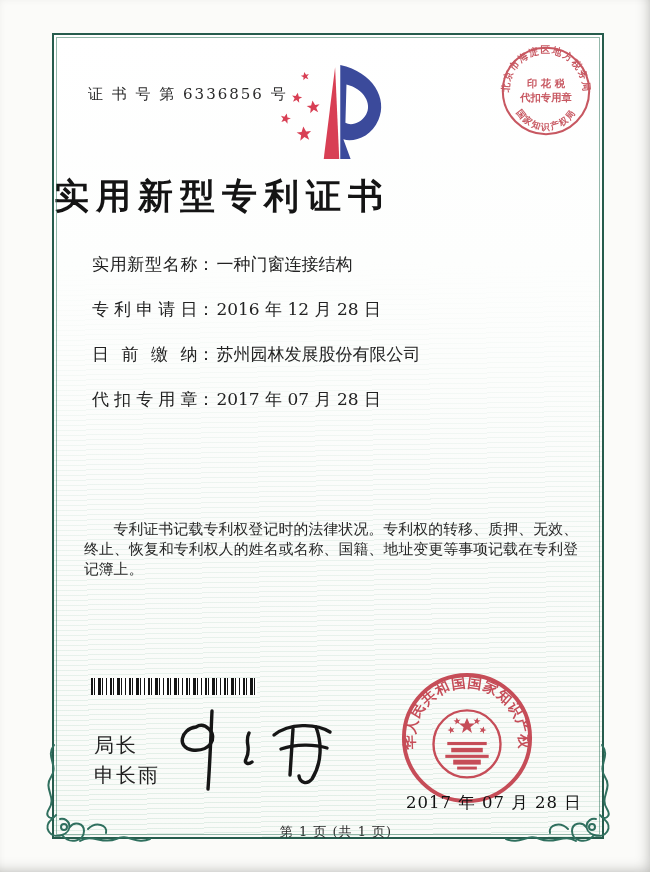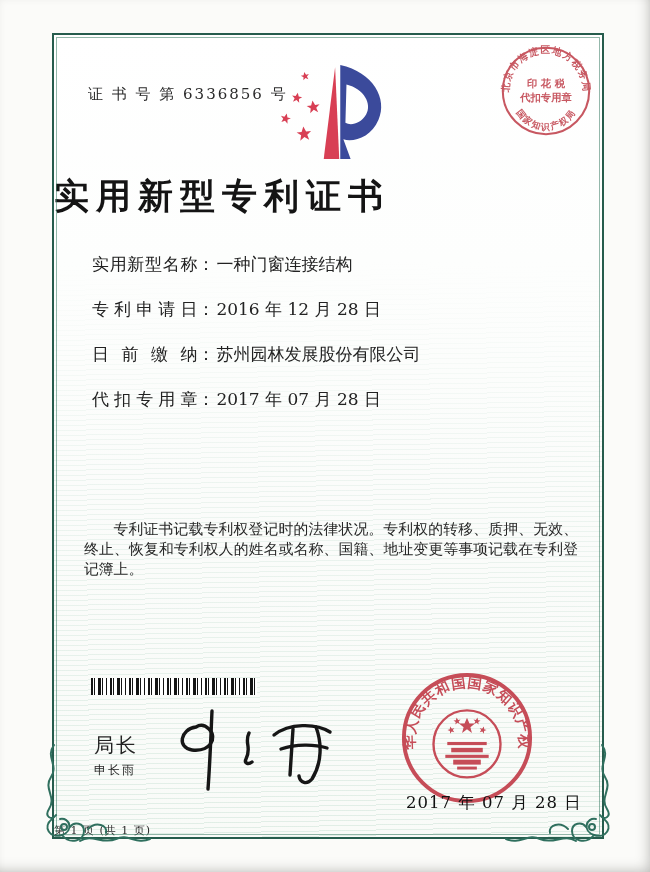--- a/index.html
+++ b/index.html
@@ -36,26 +36,26 @@
   .body-text{position:absolute;left:30px;top:484px;width:494px;font-size:14.8px;line-height:20px;
              text-align:justify;color:#262626;}
   .body-text p{margin:0;text-indent:2em;}
   .barcode{position:absolute;left:37px;top:643px;width:166px;height:17px;
     background:repeating-linear-gradient(90deg,
       #141414 0 2px,#fff 2px 3px,#141414 3px 4px,#fff 4px 7px,
       #141414 7px 10px,#fff 10px 11px,#141414 11px 12px,#fff 12px 15px,
       #141414 15px 16px,#fff 16px 19px);
   }
   .director-title{position:absolute;left:40px;top:697px;font-size:20px;letter-spacing:2px;color:#232323;}
-  .director-name{position:absolute;left:40px;top:727px;font-size:12px;letter-spacing:2px;color:#232323;}
+  .director-name{position:absolute;left:40px;top:727px;font-size:20px;letter-spacing:2px;color:#232323;}
   .signature{position:absolute;left:100px;top:664px;width:215px;height:105px;}
   .office-seal{position:absolute;left:344px;top:634px;width:138px;height:138px;opacity:0.92;}
   .issue-date{position:absolute;left:352px;top:757px;font-size:16.5px;letter-spacing:1px;color:#111;z-index:5;}
-  .page-footer{position:absolute;left:0;top:788px;width:100%;font-size:11px;
-               letter-spacing:1px;color:#2a2a2a;}
+  .page-footer{position:absolute;left:0;top:788px;width:100%;text-align:center;font-size:13px;
+               letter-spacing:1px;color:#2a2a2a;padding-left:8px;}
   .flourish{position:absolute;width:112px;height:112px;z-index:3;}
   .flourish.bl{left:-14px;bottom:-16px;}
   .flourish.br{right:-14px;bottom:-16px;transform:scaleX(-1);}
 </style>
 </head>
 <body>
 
 <div class="paper">
   <div class="frame">
 

